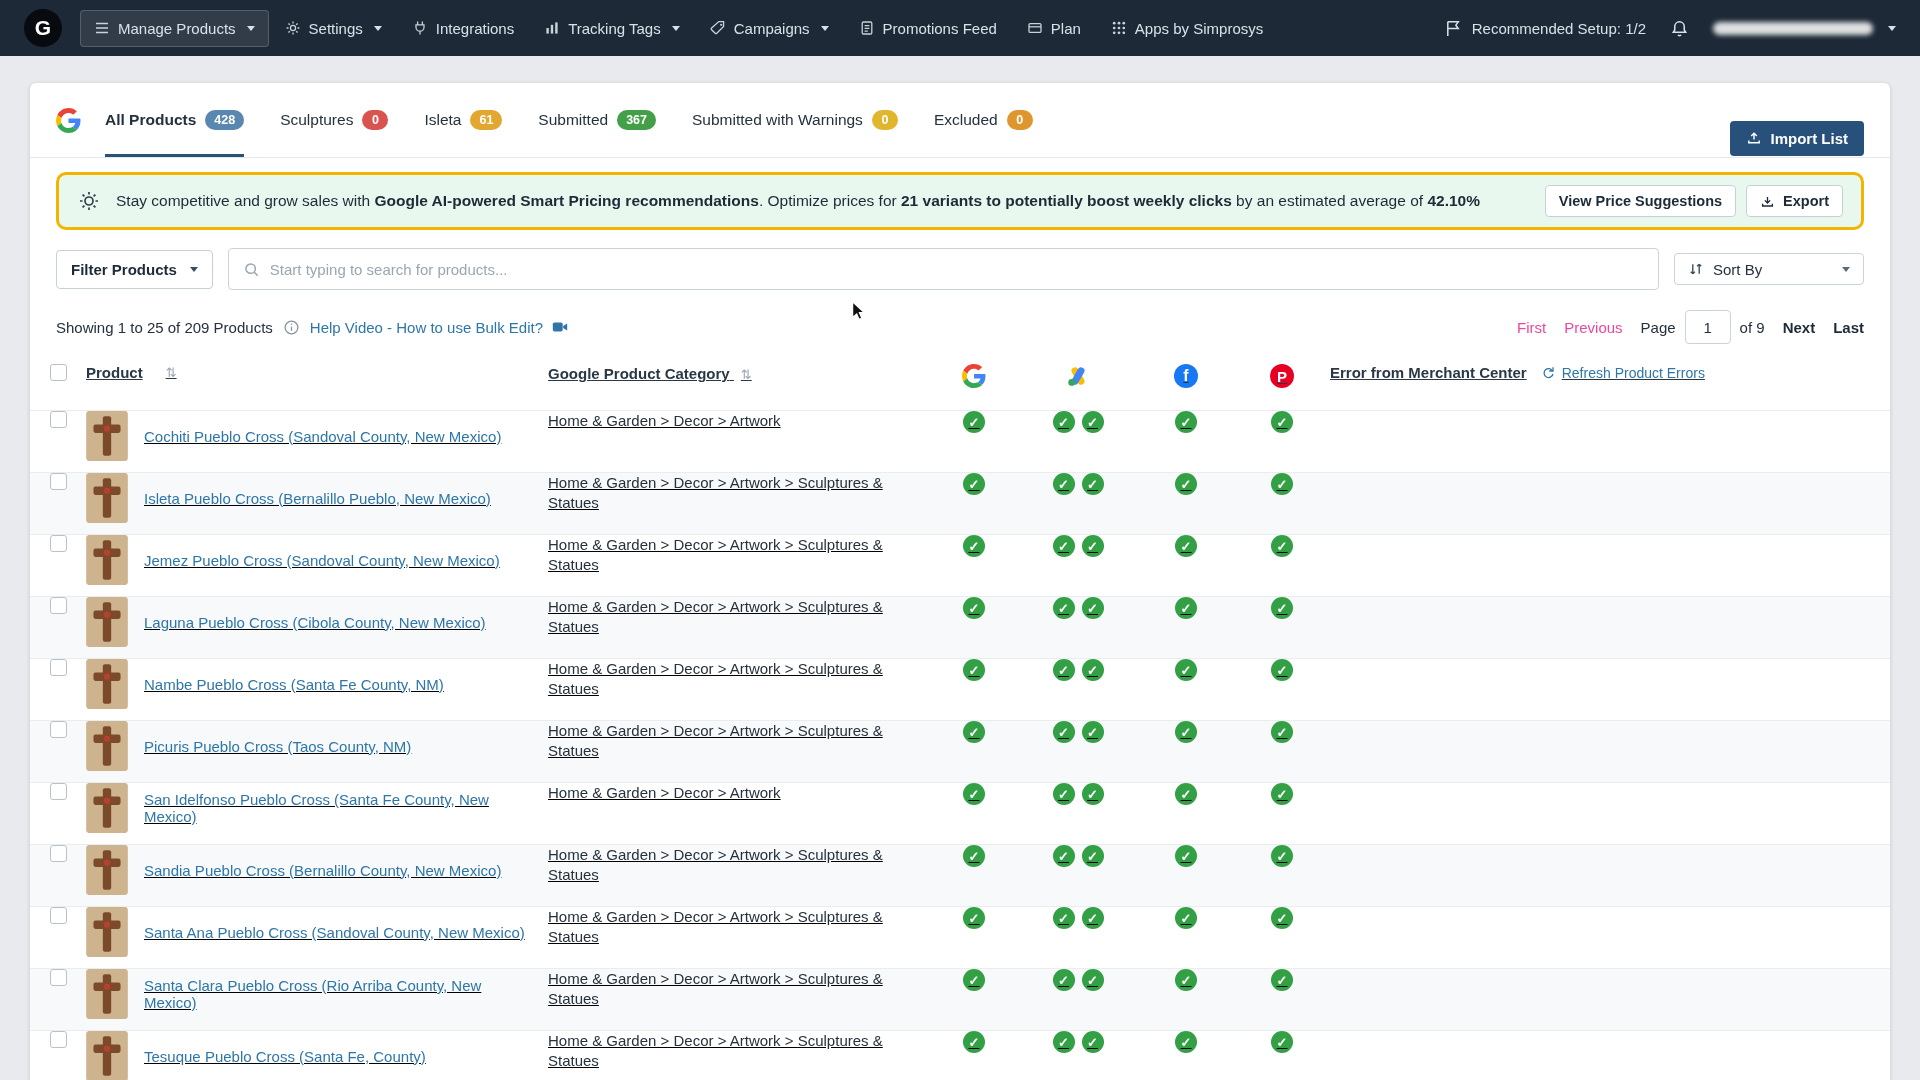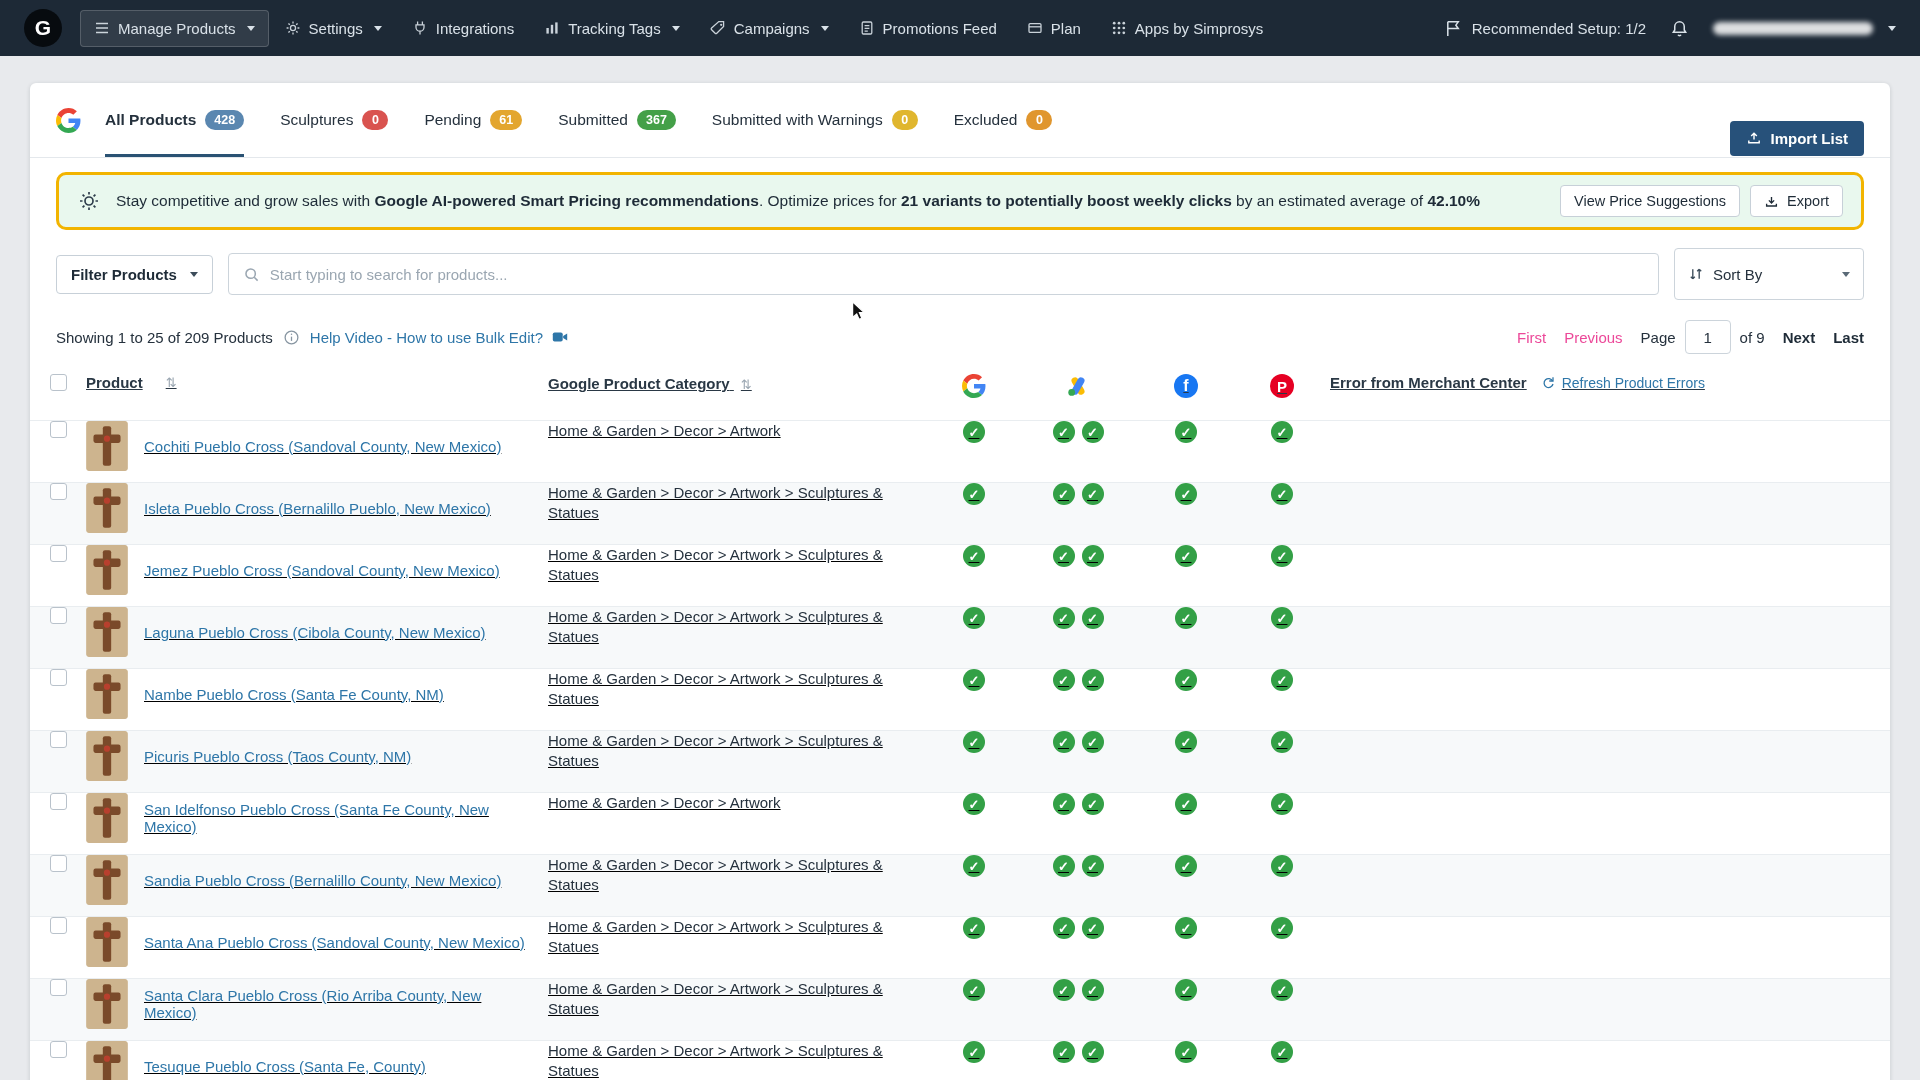--- a/index.html
+++ b/index.html
@@ -34,32 +34,32 @@
   .import-btn { margin-left:auto; display:flex; align-items:center; gap:9px; background:var(--accent-blue,#27517a); color:#fff; font-size:15px; font-weight:600; padding:9px 16px; border-radius:4px; border:none; cursor:pointer; font-family:inherit;margin-top:36px; }
   .import-btn svg { width:16px; height:16px; display:block; }
 
   
   .banner { margin:14px 26px 0; border:3px solid var(--banner-border,#f2b400); background:var(--banner-bg,#e9f8ee); border-radius:10px; display:flex; align-items:center; gap:15px; padding:10px 18px; }
   .banner-icon { color:#2f3e4c; flex:none; }
   .banner-icon svg { width:24px; height:24px; display:block; }
   .banner-text { flex:1; font-size:15.5px; color:#1e2b37; }
   .banner-text b { font-weight:700; }
   .banner-actions { display:flex; gap:10px; flex:none; }
-  .btn-outline { display:flex; align-items:center; gap:8px; background:#fff; border:1px solid #c7d0d8; border-radius:4px; padding:7px 13px; font-size:14.5px; font-weight:400; color:#1e2b37; cursor:pointer; font-family:inherit; }
+  .btn-outline { display:flex; align-items:center; gap:8px; background:#fff; border:1px solid #c7d0d8; border-radius:4px; padding:7px 13px; font-size:14.5px; font-weight:700; color:#1e2b37; cursor:pointer; font-family:inherit; }
   .btn-outline svg { width:15px; height:15px; display:block; }
 
   
   .toolbar { margin:18px 26px 0; display:flex; align-items:center; gap:15px; }
   .filter-btn { display:flex; align-items:center; gap:10px; background:#fff; border:1px solid #c7d0d8; border-radius:4px; padding:10px 14px; font-size:15px; font-weight:700; color:#1e2b37; cursor:pointer; font-family:inherit; }
   .filter-btn .caret { border-top-color:#3c4c5a; }
   .search-box { flex:1; height:42px; border:1px solid #ccd4db; border-radius:4px; background:#fff; display:flex; align-items:center; padding:0 14px; gap:10px; color:#9aa6b1; }
   .search-box svg { width:17px; height:17px; flex:none; display:block; }
   .search-box input { border:0; outline:0; flex:1; font-size:15px; color:#3b82f6; font-family:inherit; background:transparent; }
   .search-box input::placeholder { color:#9aa6b1; }
-  .sort-box { width:190px; height:52px; border:1px solid #ccd4db; border-radius:4px; background:#fff; display:flex; align-items:center; gap:9px; padding:0 13px; font-size:15px; color:#25313d; cursor:pointer; }
+  .sort-box { width:190px; height:32px; border:1px solid #ccd4db; border-radius:4px; background:#fff; display:flex; align-items:center; gap:9px; padding:0 13px; font-size:15px; color:#25313d; cursor:pointer; }
   .sort-box svg { width:16px; height:16px; color:#3c4c5a; display:block; }
   .sort-box .caret { margin-left:auto; border-top-color:#5a6a77; }
 
   
   .metarow { margin:20px 26px 0; display:flex; align-items:center; font-size:15px; color:#25313d; gap:10px; }
   .info-ic { color:#8795a1; cursor:pointer; }
   .info-ic svg { width:17px; height:17px; display:block; }
   .help-link { display:flex; align-items:center; gap:8px; color:var(--link-blue,#2e76a8); cursor:pointer; font-size:15px; }
   .help-link svg { width:18px; height:18px; display:block; }
   .pager { margin-left:auto; display:flex; align-items:center; gap:18px; font-size:15px; }
@@ -231,21 +231,21 @@
     <span class="tab-label">All Products</span>
     <span class="tab-badge" style="background: rgb(90, 135, 176);">428</span>
   </div>
 
   <div class="tab">
     <span class="tab-label">Sculptures</span>
     <span class="tab-badge" style="background: rgb(217, 83, 79);">0</span>
   </div>
 
   <div class="tab">
-    <span class="tab-label">Pending</span>
+    <span class="tab-label">Isleta</span>
     <span class="tab-badge" style="background: rgb(227, 166, 47);">61</span>
   </div>
 
   <div class="tab">
     <span class="tab-label">Submitted</span>
     <span class="tab-badge" style="background: rgb(68, 160, 72);">367</span>
   </div>
 
   <div class="tab">
     <span class="tab-label">Submitted with Warnings</span>

